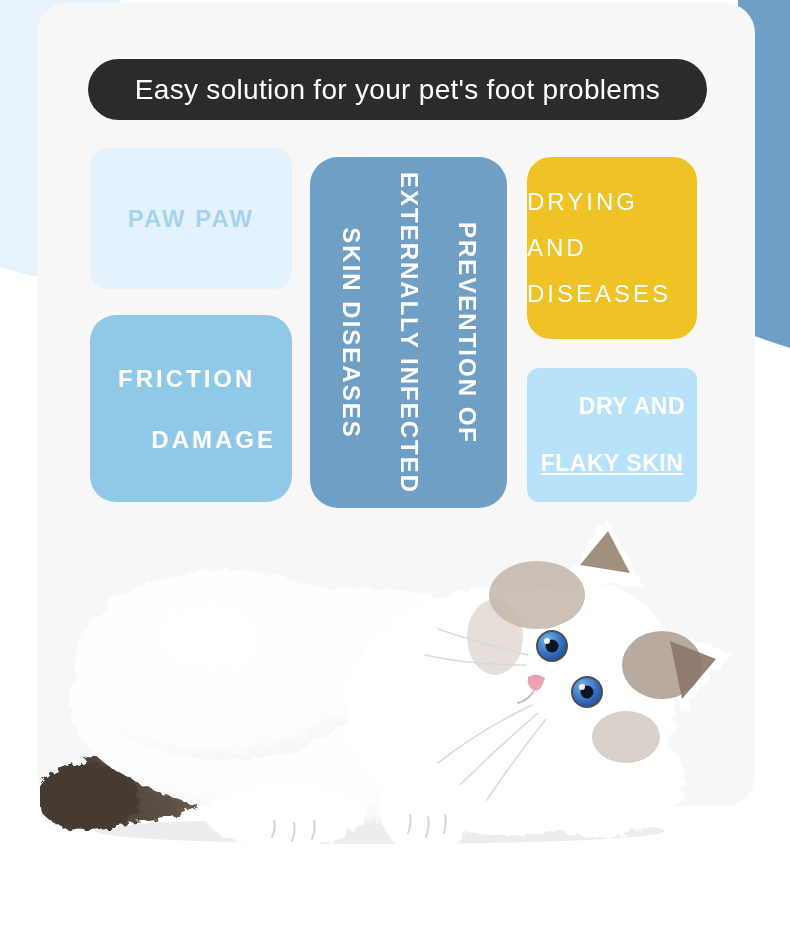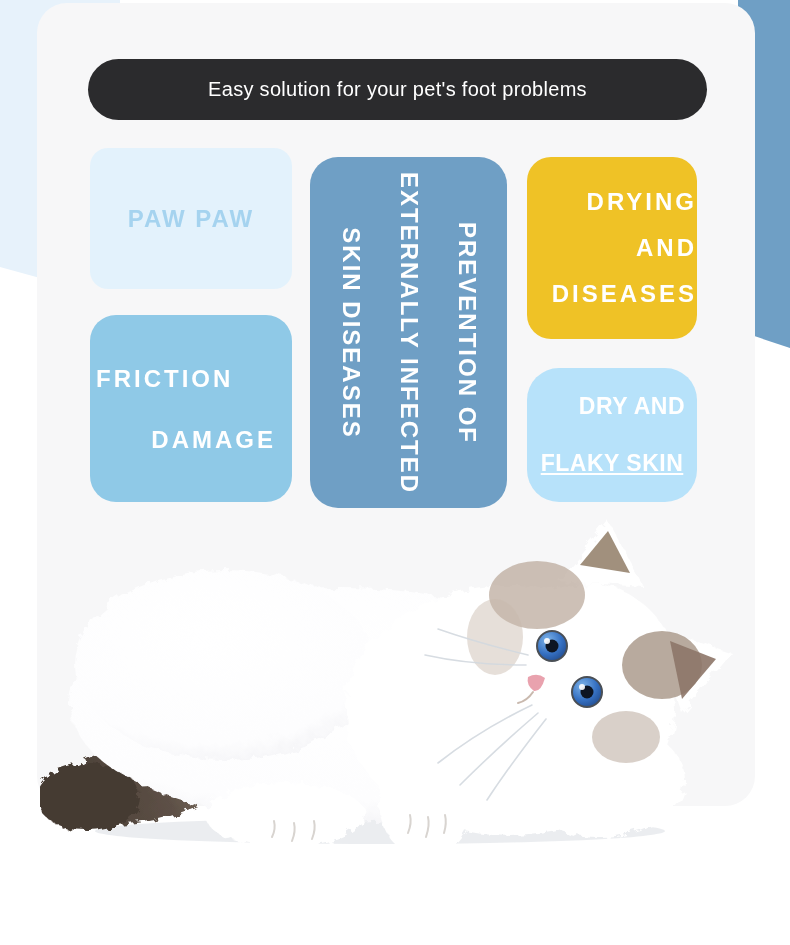--- a/index.html
+++ b/index.html
@@ -13,43 +13,43 @@
   .bg-accent-right { position:absolute; right:0; top:0; width:52px; height:348px;
     background:#6f9fc5; clip-path:polygon(0 0, 100% 0, 100% 100%, 0 95%); }
 
   
   .panel { position:absolute; left:37px; top:3px; width:718px; height:803px;
     background:#f7f7f8; border-radius:30px; }
 
   
   .banner { position:absolute; left:88px; top:59px; width:619px; height:61px;
     background:#2b2b2d; border-radius:31px; display:flex; align-items:center; justify-content:center; }
-  .banner span { color:#ffffff; font-size:20px; letter-spacing:0.3px; }
+  .banner span { color:#ffffff; font-size:28px; letter-spacing:0.3px; }
 
   
   .card { position:absolute; display:flex; flex-direction:column; justify-content:center; }
   .card div { width:100%; }
 
   .card-paw { left:90px; top:148px; width:202px; height:141px; background:#e3f2fc; border-radius:18px;
     color:#a5d3ef; font-weight:bold; font-size:24px; letter-spacing:2px; line-height:44px; text-align:center; }
 
   .card-friction { left:90px; top:315px; width:202px; height:187px; background:#8fc9e7; border-radius:26px;
     color:#ffffff; font-weight:bold; font-size:24px; letter-spacing:3px; line-height:61px; }
-  .card-friction .l1 { text-align:left; padding-left:6px; }
+  .card-friction .l1 { text-align:left; padding-left:28px; }
   .card-friction .l2 { text-align:right; padding-right:16px; }
 
   .card-prevention { left:310px; top:157px; width:197px; height:351px; background:#6f9fc5; border-radius:28px; }
   .card-prevention .rot { position:absolute; left:50%; top:50%; width:336px;
     transform:translate(-50%,-50%) rotate(90deg);
     color:#ffffff; font-size:24px; font-weight:bold; letter-spacing:2px; line-height:58px; text-align:center; }
 
   .card-drying { left:527px; top:157px; width:170px; height:182px; background:#efc226; border-radius:24px;
-    color:#ffffff; font-weight:bold; font-size:24px; letter-spacing:3px; line-height:46px; text-align:right; }
+    color:#ffffff; font-weight:normal; font-size:24px; letter-spacing:3px; line-height:46px; text-align:left; }
 
-  .card-flaky { left:527px; top:368px; width:170px; height:134px; background:#b7e2fa; border-radius:32px;
+  .card-flaky { left:527px; top:368px; width:170px; height:134px; background:#b7e2fa; border-radius:12px;
     color:#ffffff; font-weight:bold; font-size:23px; letter-spacing:0.5px; line-height:57px; }
   .card-flaky .l1 { text-align:right; padding-right:12px; }
   .card-flaky .l2 { text-align:center;text-decoration:underline; }
 
   
   .cat { position:absolute; left:40px; top:515px; width:720px; height:340px; }
 </style>
 </head>
 <body>
 

